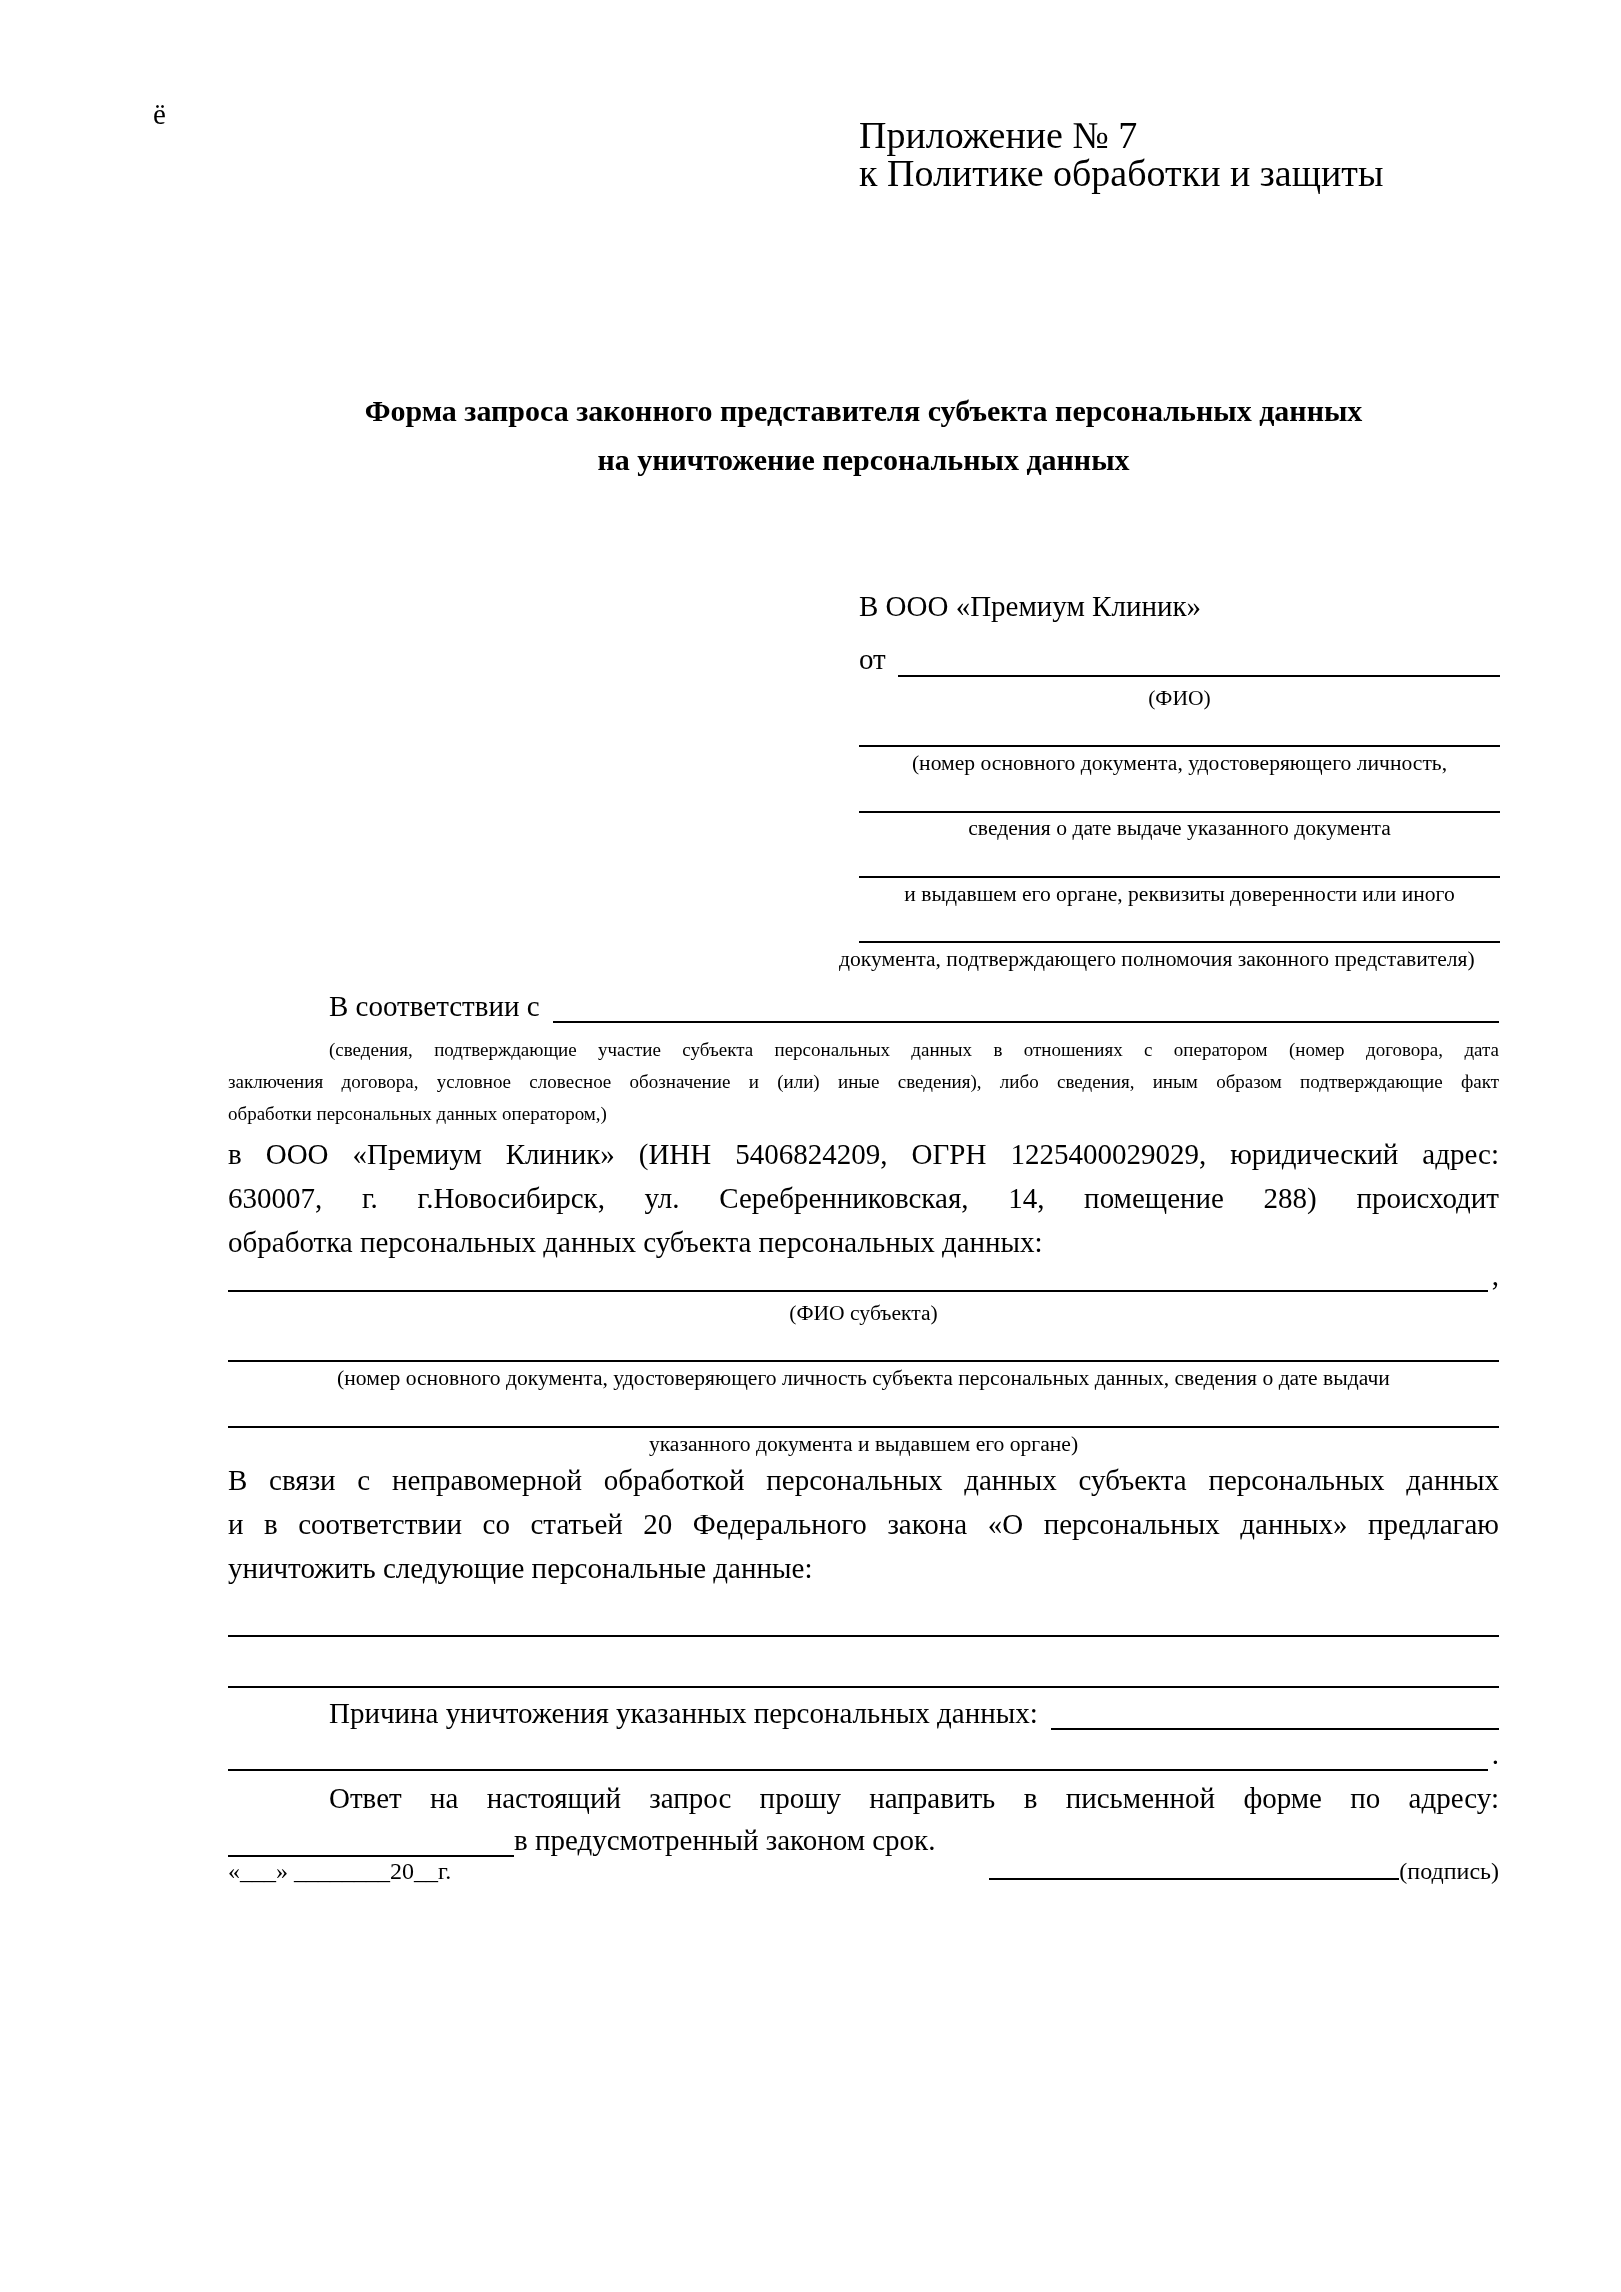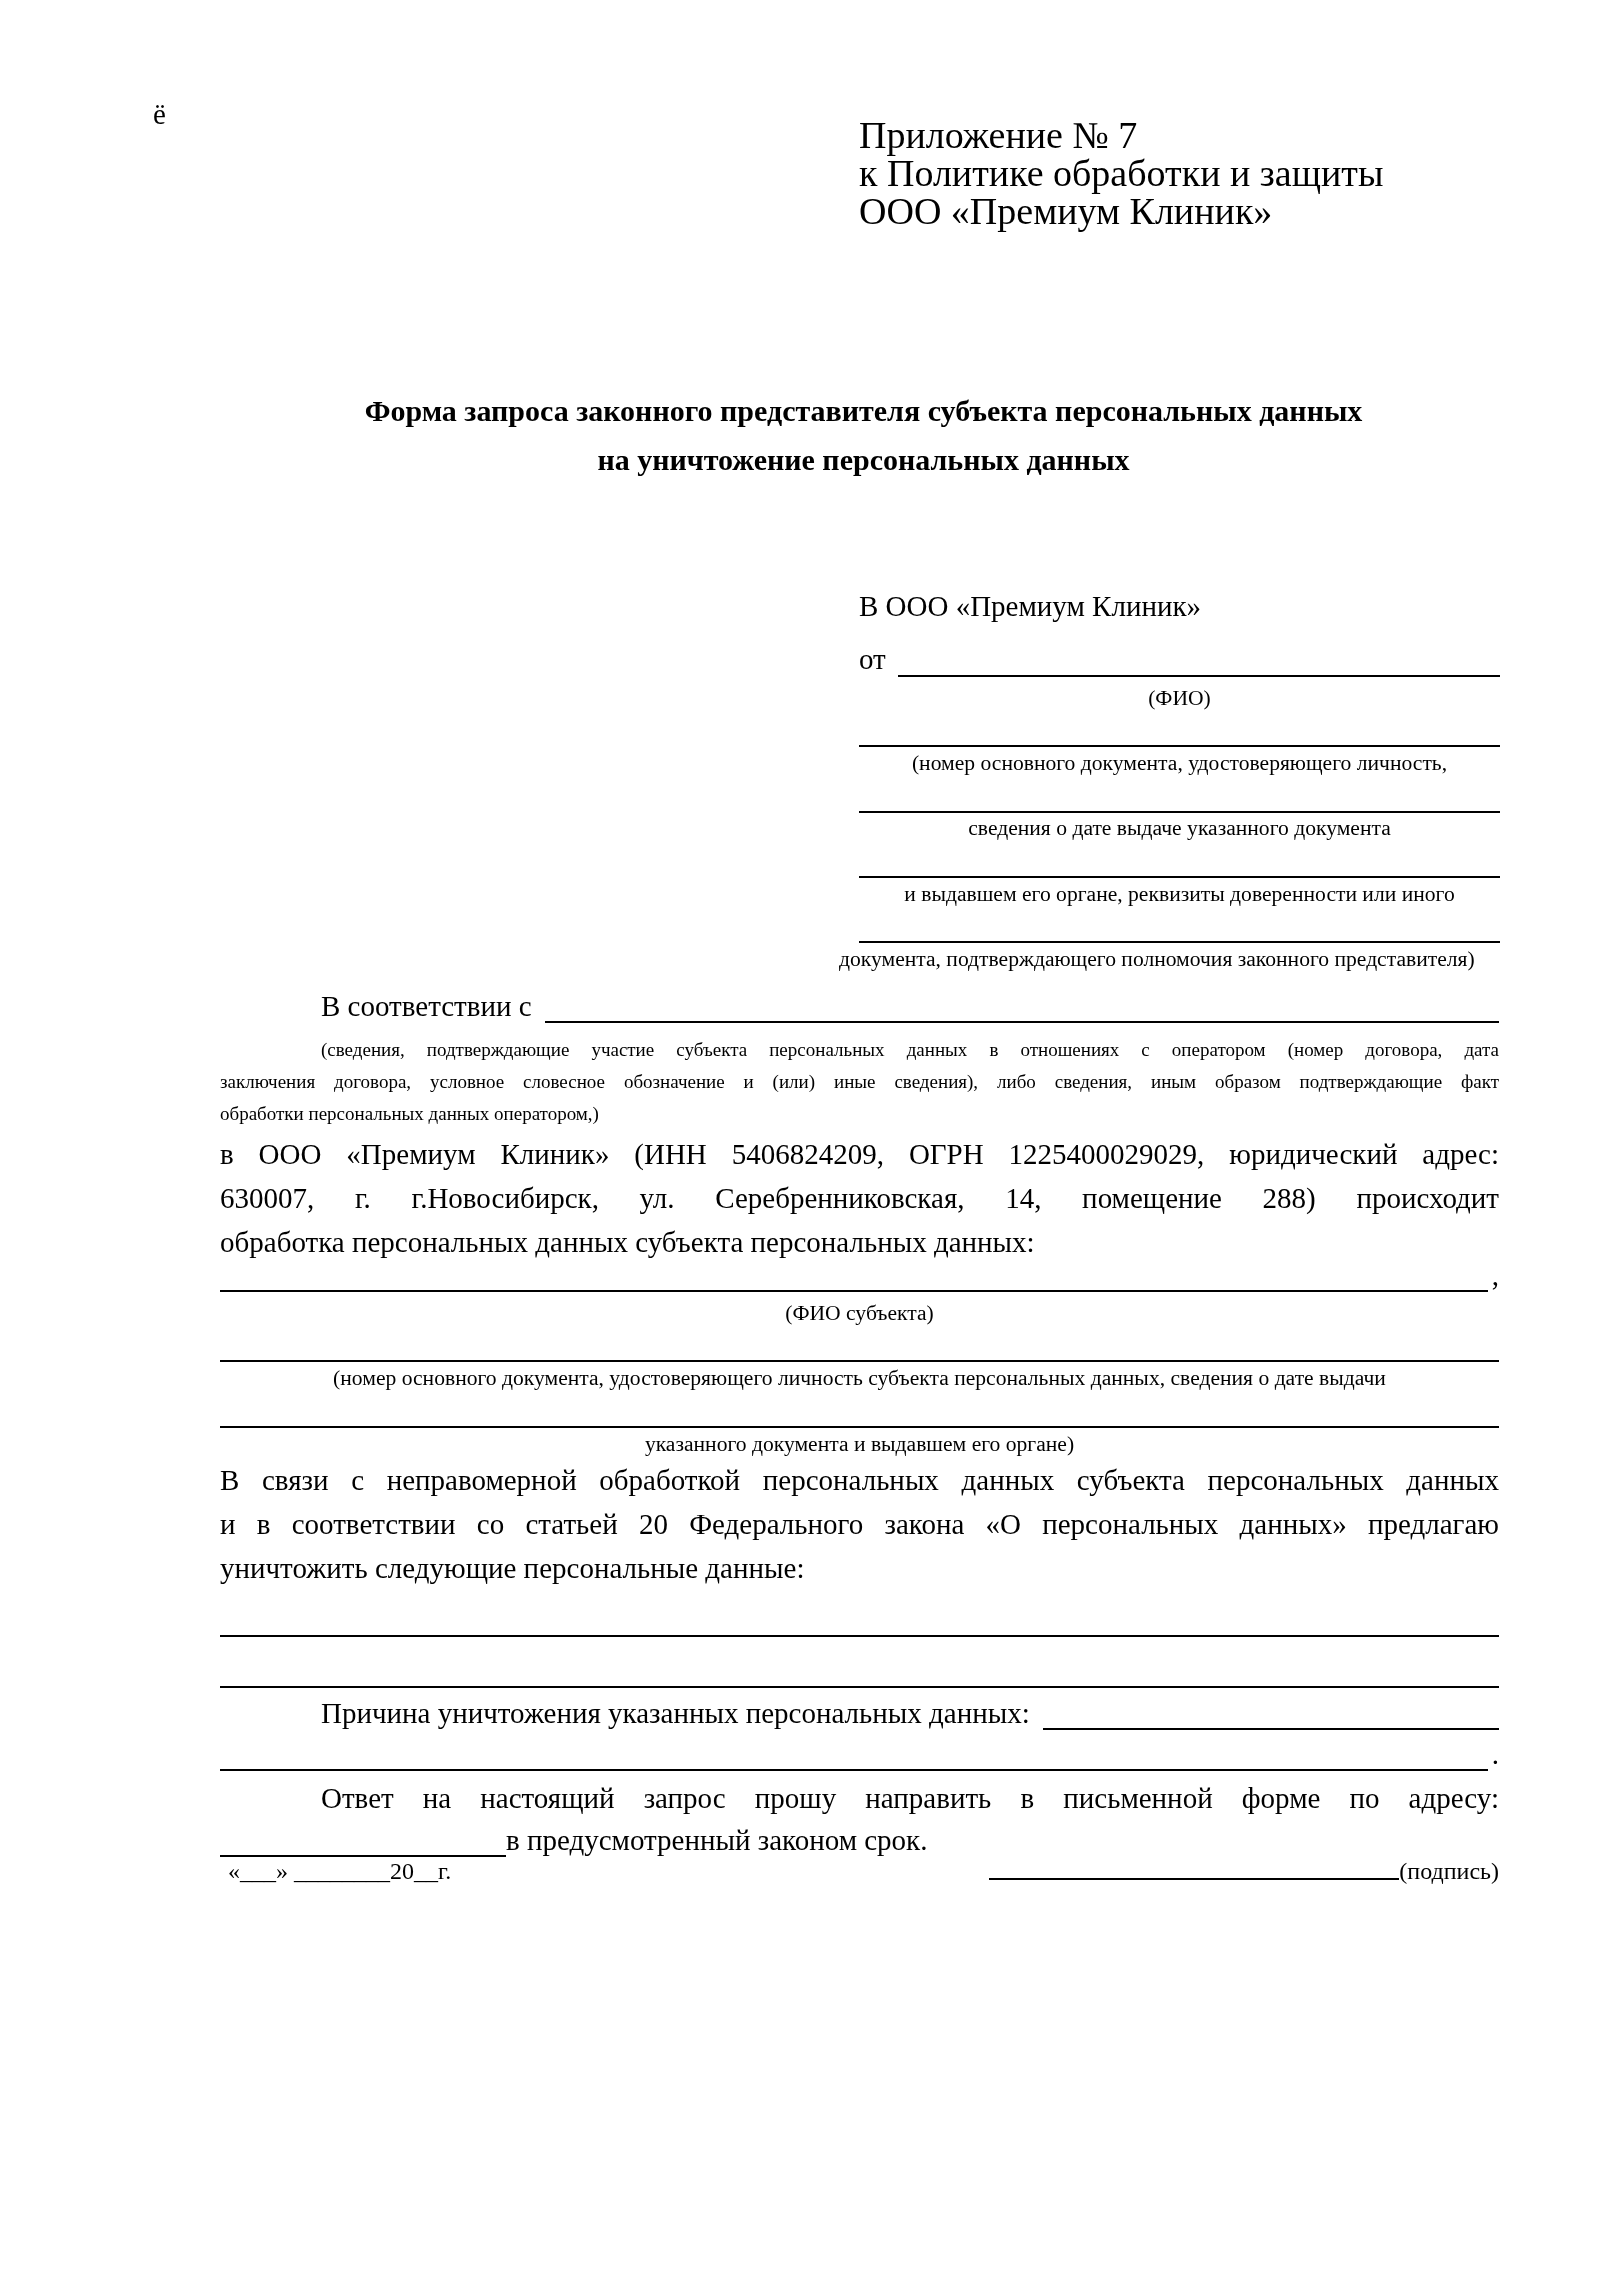--- a/index.html
+++ b/index.html
@@ -17,21 +17,21 @@
     text-align:center;font-weight:bold;font-size:30px;line-height:49px;
   }
   .addressee{position:absolute;left:859px;width:641px;top:584px;font-size:29px;line-height:45px;}
   .flex{display:flex;align-items:flex-end;}
   .u-fill{flex:1 1 auto;border-bottom:2.9px solid #000;margin-bottom:4.9px;}
   .from-row{height:43px;margin-top:9.8px;}
   .from-row .lbl{padding-right:11.8px;margin-top:36px;}
   .cap{font-size:21.6px;line-height:24.5px;text-align:center;padding-top:3.9px;}
   .addr-group .blank{height:35px;border-bottom:2.9px solid #000;}
   .addr-group .cap.wide{white-space:nowrap;margin-left:-59px;margin-right:-13.7px;}
-  .main{position:absolute;left:220px;right:122px;top:985px;font-size:29px;line-height:44px;}
+  .main{position:absolute;left:228px;right:122px;top:985px;font-size:29px;line-height:44px;}
   .accordance{height:43px;}
   .ind{margin-left:101px;padding-right:13.7px;white-space:nowrap;}
   .note{font-size:19px;line-height:32px;margin-top:5.9px;}
   .jl{text-align:justify;text-align-last:justify;}
   .note .first{text-indent:101px;}
   .para{margin-top:2px;}
   .subject-row{height:33px;}
   .suffix{padding-left:3.9px;}
   .blank-line{height:35px;border-bottom:2.9px solid #000;}
   .gap-line-1{height:45px;border-bottom:2.9px solid #000;}
@@ -52,21 +52,20 @@
 </head>
 <body>
 
 <div class="page">
 
   <div class="stray">ё</div>
 
   <div class="appendix">
     <div>Приложение № 7</div>
     <div>к Политике обработки и защиты</div>
-    <div>ООО «Премиум Клиник»</div>
   </div>
 
   <div class="doc-title">
     <div>Форма запроса законного представителя субъекта персональных данных</div>
     <div>на уничтожение персональных данных</div>
   </div>
 
   <div class="addressee">
     <div>В ООО «Премиум Клиник»</div>
     <div class="flex from-row">

